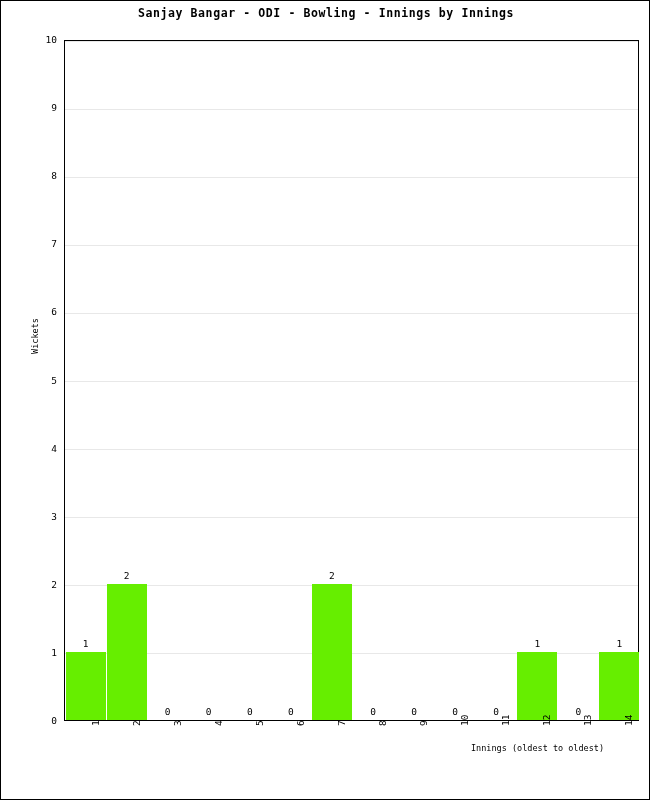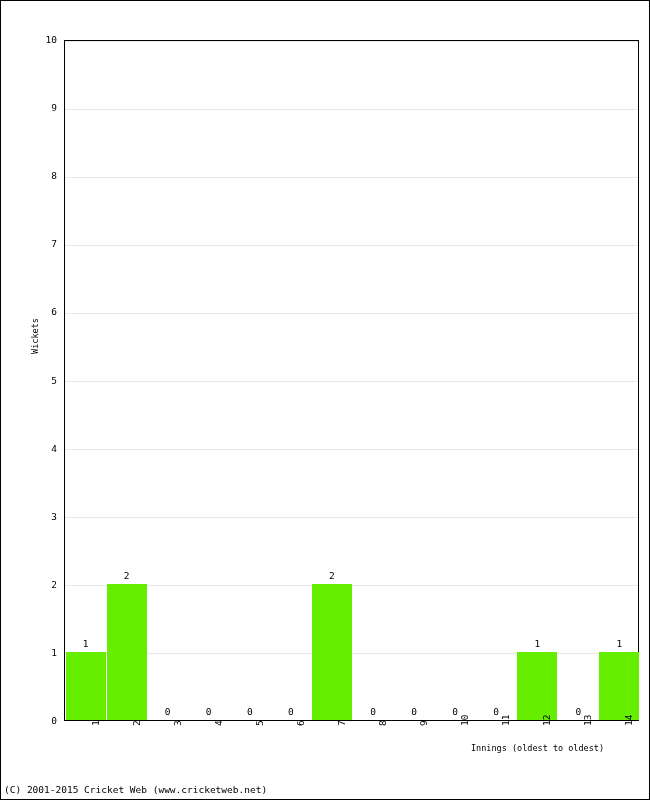--- a/index.html
+++ b/index.html
@@ -124,20 +124,21 @@
     top: 783px;
     font-size: 9.5px;
     font-family: "DejaVu Sans Mono", monospace;
   }
 </style>
 </head>
 <body>
 
 <div id="page">
 
+  <div id="chart-title">Sanjay Bangar - ODI - Bowling - Innings by Innings</div>
 
   <div id="ylabel">Wickets</div>
 
   <div id="plot-area">
     <div id="gridlines">
         <div class="gridline" style="top: 612.4px;"></div>
         <div class="gridline" style="top: 544.3px;"></div>
         <div class="gridline" style="top: 476.2px;"></div>
         <div class="gridline" style="top: 408.1px;"></div>
         <div class="gridline" style="top: 340px;"></div>
@@ -223,15 +224,14 @@
       <div class="xtick-label" style="left: 417.107px; top: 725px;">9</div>
       <div class="xtick-label" style="left: 458.179px; top: 725px;">10</div>
       <div class="xtick-label" style="left: 499.25px; top: 725px;">11</div>
       <div class="xtick-label" style="left: 540.321px; top: 725px;">12</div>
       <div class="xtick-label" style="left: 581.393px; top: 725px;">13</div>
       <div class="xtick-label" style="left: 622.464px; top: 725px;">14</div>
     </div>
 
   <div id="xlabel">Innings (oldest to oldest)</div>
 
-  <div id="footer">(C) 2001-2015 Cricket Web (www.cricketweb.net)</div>
 
 </div>
 
 </body></html>

